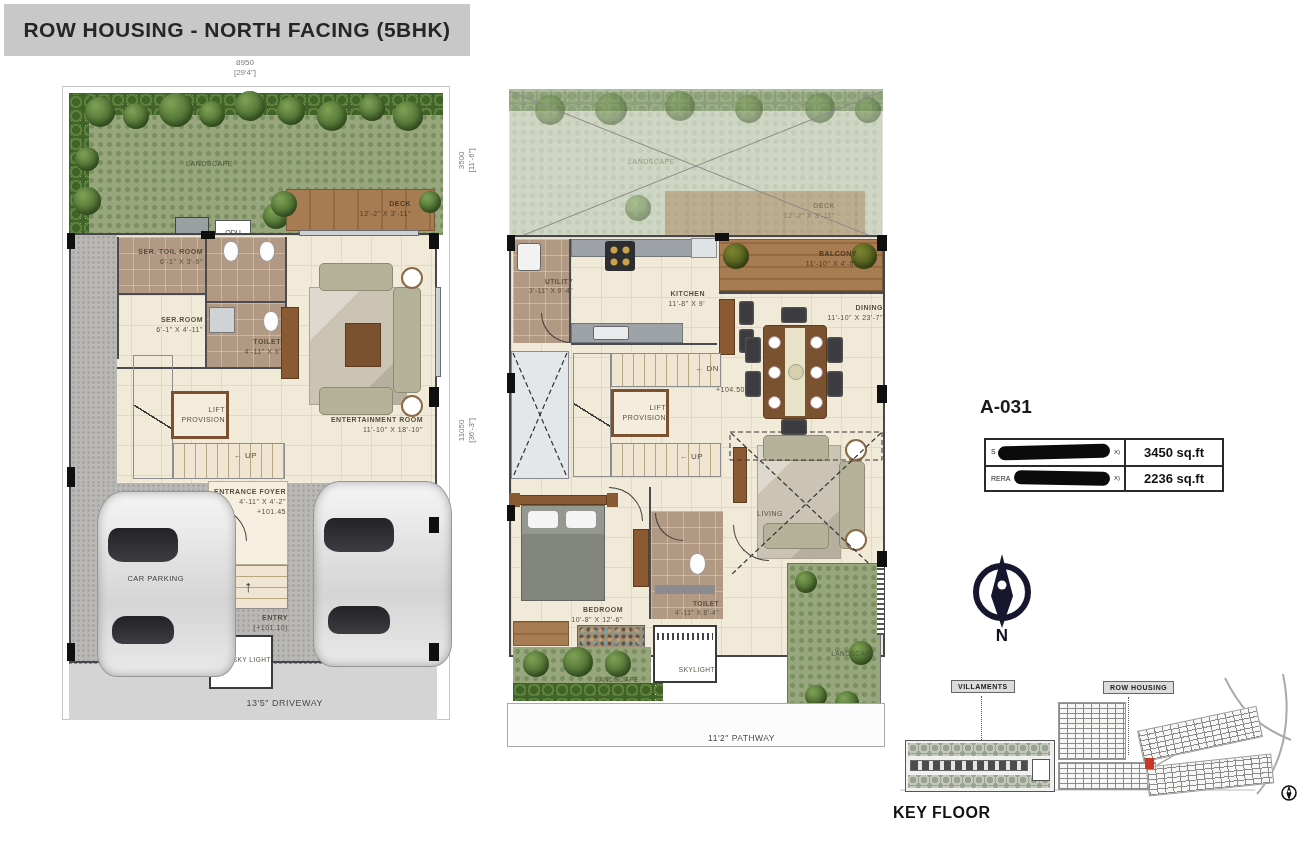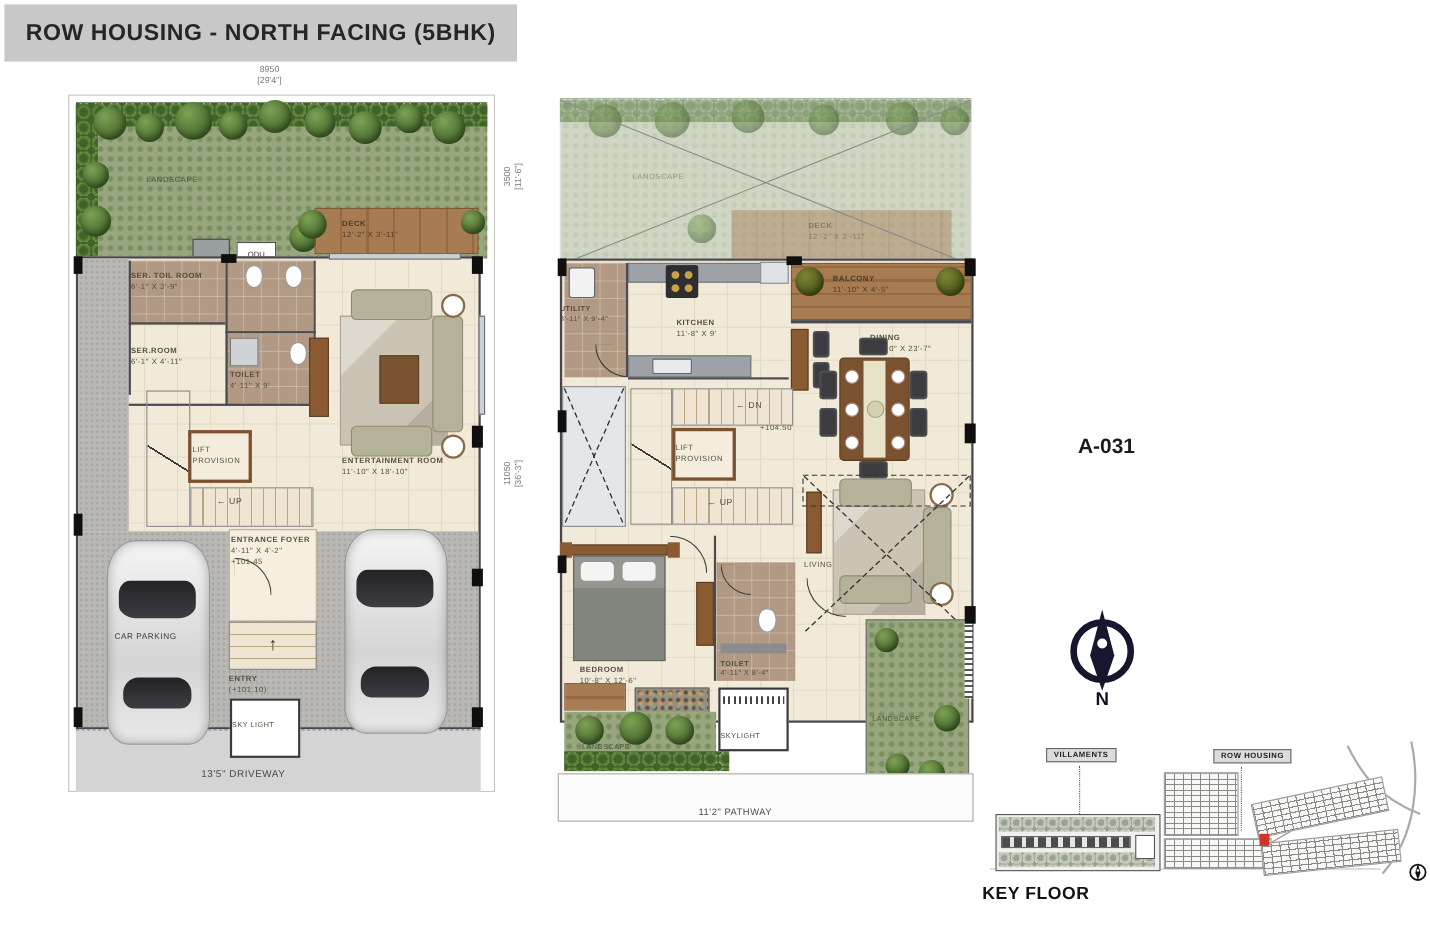--- a/index.html
+++ b/index.html
@@ -17,36 +17,36 @@
   .woodH{background:repeating-linear-gradient(0deg,#a87c52 0 10px,#97693f 10px 12px);}
   .treadsH{background:repeating-linear-gradient(180deg,#efe5d2 0 10px,#b7a67f 10px 11px);}
   .treadsV{background:repeating-linear-gradient(90deg,#efe5d2 0 10px,#b7a67f 10px 11px);}
   .wall{background:#4b4b52;}
   .col{background:#0f0f10;}
   .win{background:#ccd1d6;border:1px solid #6a6a72;box-sizing:border-box;}
   .diag{background-image:linear-gradient(32deg,transparent 49.4%,#3a3a3a 49.4%,#3a3a3a 50.6%,transparent 50.6%);}
   .xcross{background-image:linear-gradient(to top right,transparent 49.5%,#3a3a3a 49.5%,#3a3a3a 50.5%,transparent 50.5%),linear-gradient(to bottom right,transparent 49.5%,#3a3a3a 49.5%,#3a3a3a 50.5%,transparent 50.5%);}
   .hatch{background:repeating-linear-gradient(90deg,#444 0 2px,#fff 2px 5px);}
   
-  .rl{font-size:7px;line-height:1.4;letter-spacing:.5px;color:#554f3f;text-align:left;text-transform:uppercase;}
+  .rl{font-size:7px;line-height:1.4;letter-spacing:.5px;color:#554f3f;text-align:right;text-transform:uppercase;}
   .rl b{display:block;font-weight:bold;}
   .rl s{display:block;text-decoration:none;}
   .rlw{color:#4c583b;}
   .rlbr{color:#4a3a25;}
   .dim{font-size:8px;color:#7c7c7c;text-align:center;line-height:1.3;}
   .vdim{transform:rotate(-90deg);transform-origin:center;white-space:nowrap;}
   .planTitle{font-size:25px;font-weight:800;color:#141414;letter-spacing:.5px;}
   .tree{border-radius:50%;background:radial-gradient(circle at 35% 30%,#7da155,#44672a 75%);box-shadow:inset -2px -3px 6px rgba(0,0,0,.35);}
   .fade{opacity:.45;}
   .sofa{background:#b5b29a;border:1px solid #8e8b74;border-radius:5px;}
   .chair{background:#3c3c40;border-radius:3px;box-shadow:inset 0 0 3px #777;}
   .rug{background:#cbc4b4;border:1px solid #aea694;background-image:linear-gradient(135deg,rgba(255,255,255,.35) 25%,transparent 25%,transparent 75%,rgba(120,110,95,.25) 75%);}
   .wc{background:#fdfdfd;border:1px solid #9a9a9a;border-radius:45% 45% 50% 50%;}
   .stbl{background:#fff;border:2px solid #8a6a45;border-radius:50%;}
-  .car{border-radius:26px 26px 20px 20px/34px 34px 24px 24px;background:linear-gradient(180deg,#f5f5f5,#d5d5d5 60%,#e9e9e9);border:1px solid #96969a;box-shadow:inset 0 0 10px rgba(0,0,0,.3);}
+  .car{border-radius:26px 26px 20px 20px/34px 34px 24px 24px;background:linear-gradient(180deg,#f5f5f5,#d5d5d5 60%,#e9e9e9);border:1px solid #96969a;box-shadow:inset 0 0 10px rgba(0,0,0,.3);padding-left:45px;}
   .ws{background:linear-gradient(180deg,#232327,#3c3c42);border-radius:10px 10px 16px 16px/12px;}
   .arc{border:1.2px solid #3e3e3e;box-sizing:border-box;}
   .kpunits{background-color:#f7f7f5;background-image:repeating-linear-gradient(0deg,#8a8a8a 0 1px,transparent 1px 5px),repeating-linear-gradient(90deg,#8a8a8a 0 1px,transparent 1px 8px);border:1px solid #9a9a9a;}
   .kplabel{border:1px solid #666;background:#dcdcdc;color:#1d1d1d;font-size:7px;font-weight:bold;letter-spacing:.5px;padding:2px 6px;}
   .leader{border-left:1px dotted #555;width:0;}
   .redact{background:#0b0b0b;border-radius:7px;}
 </style>
 </head>
 <body>
 
@@ -390,20 +390,42 @@
     <div class="abs col" style="left:372px;top:300px;width:10px;height:18px;"></div>
     <div class="abs col" style="left:372px;top:466px;width:10px;height:16px;"></div>
     <div class="abs col" style="left:210px;top:148px;width:14px;height:8px;"></div>
   </div>
 
 
   <div class="abs" style="left:980px;top:396px;font-size:19px;font-weight:bold;color:#1a1a1a;">
     <span>A-031</span>
   </div>
 
+  <div class="abs" style="left:984px;top:438px;width:240px;height:54px;border:2px solid #2a2a2a;box-sizing:border-box;background:#fff;">
+    <div class="abs" style="left:0;top:0;width:236px;height:25px;">
+      <div class="abs" style="left:0;top:0;width:138px;height:25px;">
+        <span style="position:absolute;left:5px;top:8px;font-size:7px;color:#222;">S</span>
+        <div class="redact abs" style="left:12px;top:5px;width:112px;height:14px;transform:rotate(-1.5deg);"></div>
+        <span style="position:absolute;right:4px;top:9px;font-size:6px;color:#222;">X)</span>
+      </div>
+      <div class="abs" style="left:138px;top:0;width:98px;height:25px;border-left:2px solid #2a2a2a;box-sizing:border-box;display:flex;align-items:center;justify-content:center;">
+        <span style="font-size:13px;font-weight:bold;color:#111;">3450 sq.ft</span>
+      </div>
+    </div>
+    <div class="abs" style="left:0;top:25px;width:236px;height:25px;border-top:2px solid #2a2a2a;box-sizing:border-box;">
+      <div class="abs" style="left:0;top:0;width:138px;height:23px;">
+        <span style="position:absolute;left:5px;top:8px;font-size:7px;color:#222;">RERA</span>
+        <div class="redact abs" style="left:28px;top:4px;width:96px;height:14px;transform:rotate(1deg);"></div>
+        <span style="position:absolute;right:4px;top:8px;font-size:6px;color:#222;">X)</span>
+      </div>
+      <div class="abs" style="left:138px;top:0;width:98px;height:23px;border-left:2px solid #2a2a2a;box-sizing:border-box;display:flex;align-items:center;justify-content:center;">
+        <span style="font-size:13px;font-weight:bold;color:#111;">2236 sq.ft</span>
+      </div>
+    </div>
+  </div>
 
   <div class="abs" style="left:962px;top:552px;width:80px;height:96px;">
     <svg width="80" height="80" viewBox="0 0 80 80">
       <circle cx="40" cy="40" r="26" fill="none" stroke="#16162e" stroke-width="6"></circle>
       <polygon points="40,2 51,44 40,76 29,44" fill="#16162e"></polygon>
       <circle cx="40" cy="33" r="4.5" fill="#ffffff"></circle>
     </svg>
     <div class="abs" style="left:26px;top:74px;width:28px;text-align:center;font-size:17px;font-weight:bold;color:#101020;">
       <span>N</span>
     </div>

